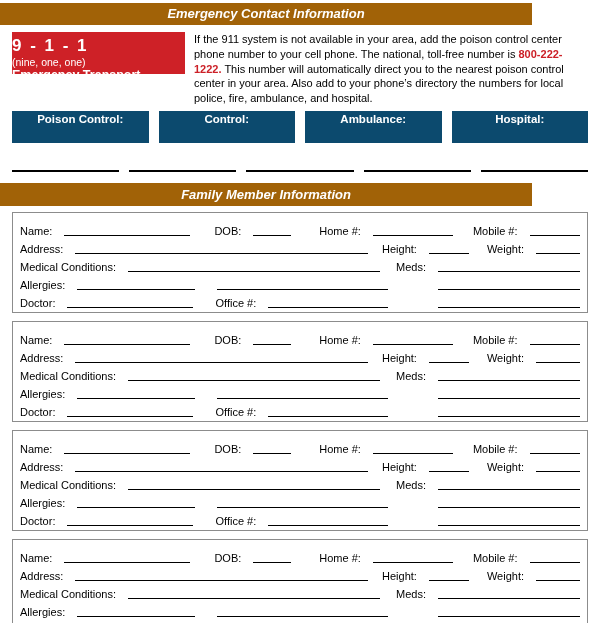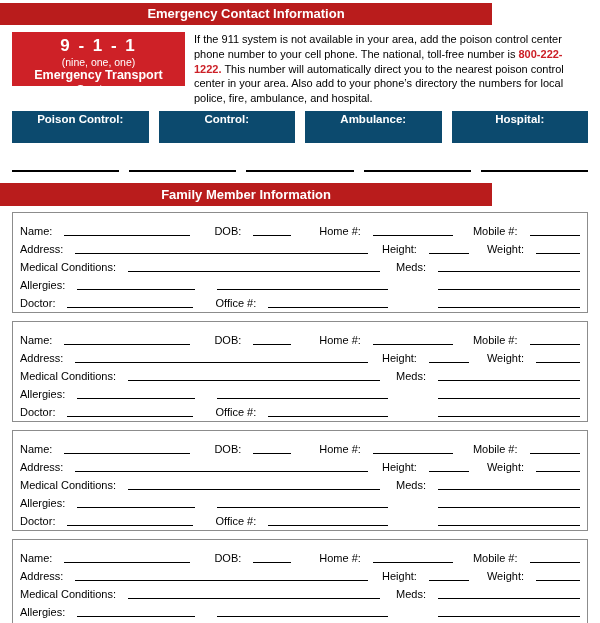--- a/index.html
+++ b/index.html
@@ -5,37 +5,37 @@
   * { box-sizing: border-box; margin: 0; padding: 0; }
   html, body {
     width: 600px; height: 623px;
     background: #ffffff;
     overflow: hidden;
     font-family: "Liberation Sans", sans-serif;
     color: #000;
   }
   
   .section-bar {
-    width: 492px; height: 22px; line-height: 22px;
-    background: #b91c1c; color: #fff;
-    font-size: 13px; font-weight: bold; text-align: center;
+    width: 532px; height: 22px; line-height: 22px;
+    background: #a16207; color: #fff;
+    font-size: 13px; font-weight: bold; text-align: center; font-style: italic;
   }
   .bar-top { margin-top: 3px; }
   .bar-family { margin-top: 11px; height: 23px; line-height: 23px; }
 
   
   .top-section {
     display: flex;
     margin: 7px 12px 0 12px;
     min-height: 74px;
   }
   .red-box {
-    width: 173px; height: 54px;
+    width: 173px; height: 42px;
     background: #ce2127; color: #fff;
-    text-align: center; padding-top: 3px;
+    padding-top: 3px;
     flex: none;
   }
   .red-number { font-size: 17px; font-weight: bold; letter-spacing: 2px; line-height: 21px; }
   .red-words  { font-size: 10.5px; font-weight: normal; line-height: 12px; }
   .red-system { font-size: 12.5px; font-weight: bold; line-height: 15px; }
   .instructions {
     margin-left: 9px; width: 400px;
     font-size: 11px; line-height: 14.8px;
   }
   .phone-red { color: #cc2027; font-weight: bold; }

